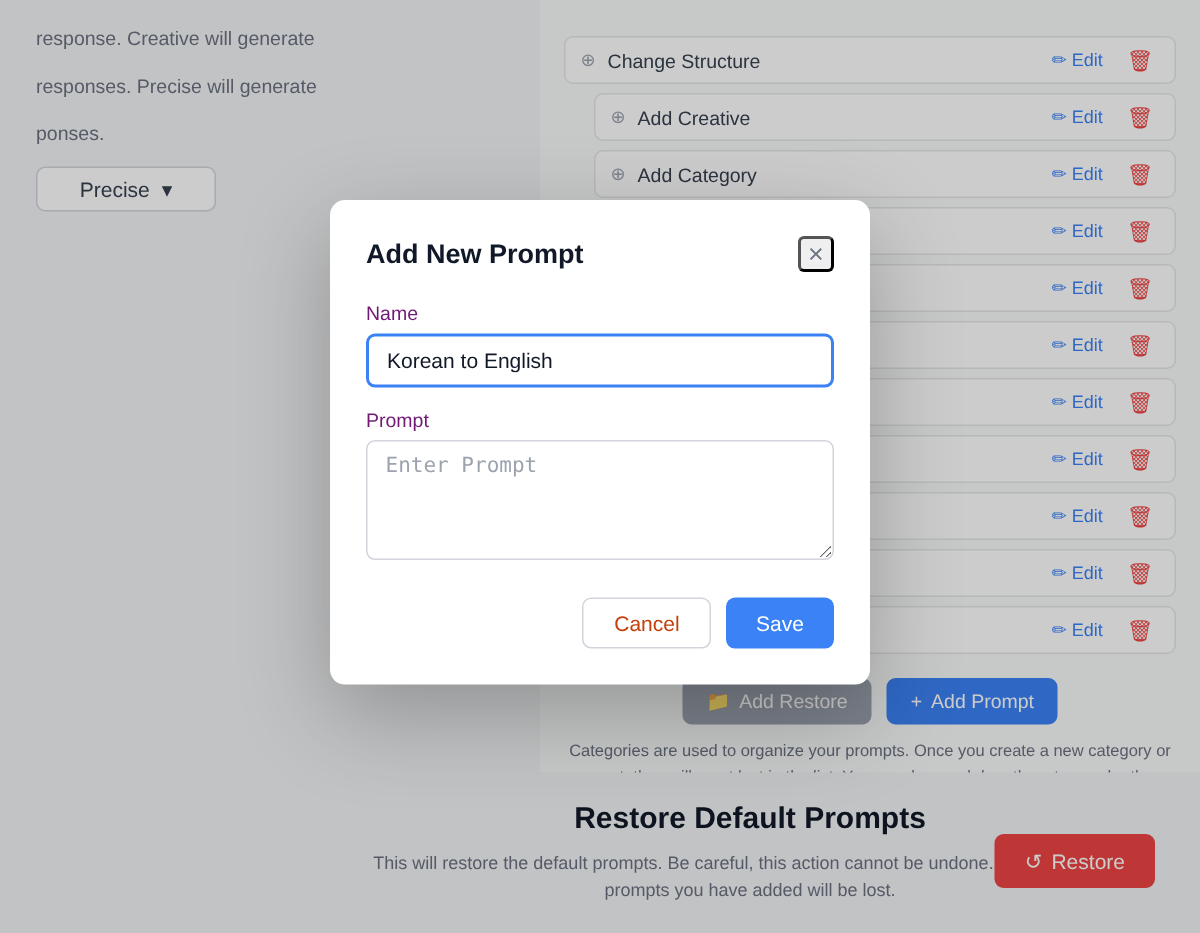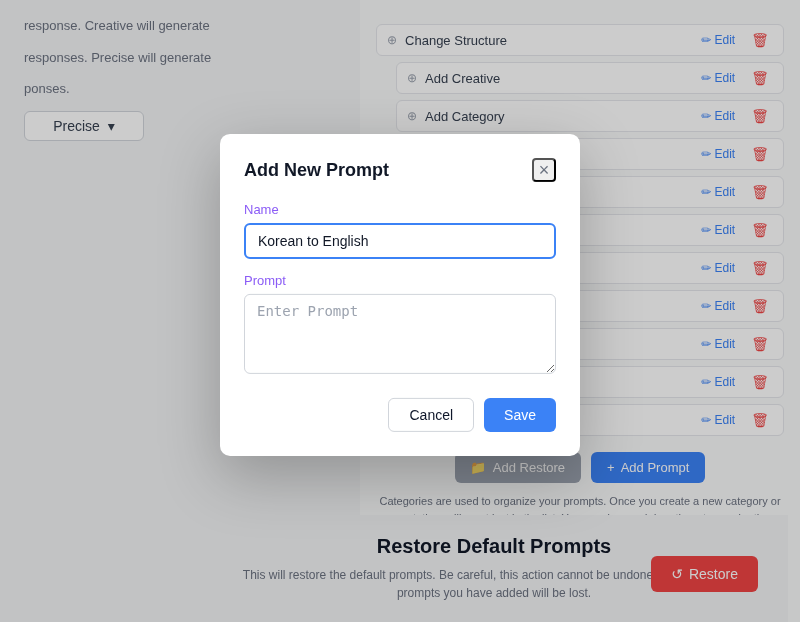--- a/index.html
+++ b/index.html
@@ -127,21 +127,21 @@
       border-radius: 6px;
       font-size: 13px;
       cursor: pointer;
     }
 
     
     .restore-section {
       position: absolute;
       bottom: 0;
       left: 200px;
-      right: 12px;
+      right: 0;
       padding: 20px 30px;
       background: #f3f4f6;
     }
 
     .restore-title {
       font-size: 20px;
       font-weight: 600;
       color: #111827;
       margin-bottom: 8px;
       text-align: center;
@@ -214,21 +214,21 @@
       justify-content: center;
       cursor: pointer;
       color: #6b7280;
       font-size: 18px;
       border-radius: 4px;
     }
 
     .form-label {
       font-size: 13px;
       font-weight: 500;
-      color: #8b5cf6;
+      color: #701a75;
       margin-bottom: 6px;
       display: block;
     }
 
     .form-input {
       width: 100%;
       padding: 8px 12px;
       border: 2px solid #3b82f6;
       border-radius: 6px;
       font-size: 14px;
@@ -259,21 +259,21 @@
       justify-content: flex-end;
       gap: 10px;
     }
 
     .btn-cancel {
       padding: 8px 20px;
       background: white;
       border: 1px solid #d1d5db;
       border-radius: 6px;
       font-size: 14px;
-      color: #0f172a;
+      color: #c2410c;
       cursor: pointer;
     }
 
     .btn-save {
       padding: 0 20px;
       background: #3b82f6;
       color: white;
       border: none;
       border-radius: 6px;
       font-size: 14px;

